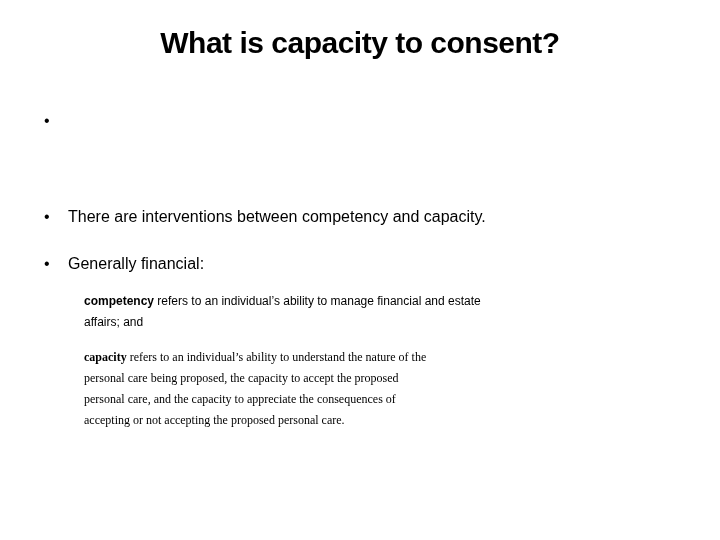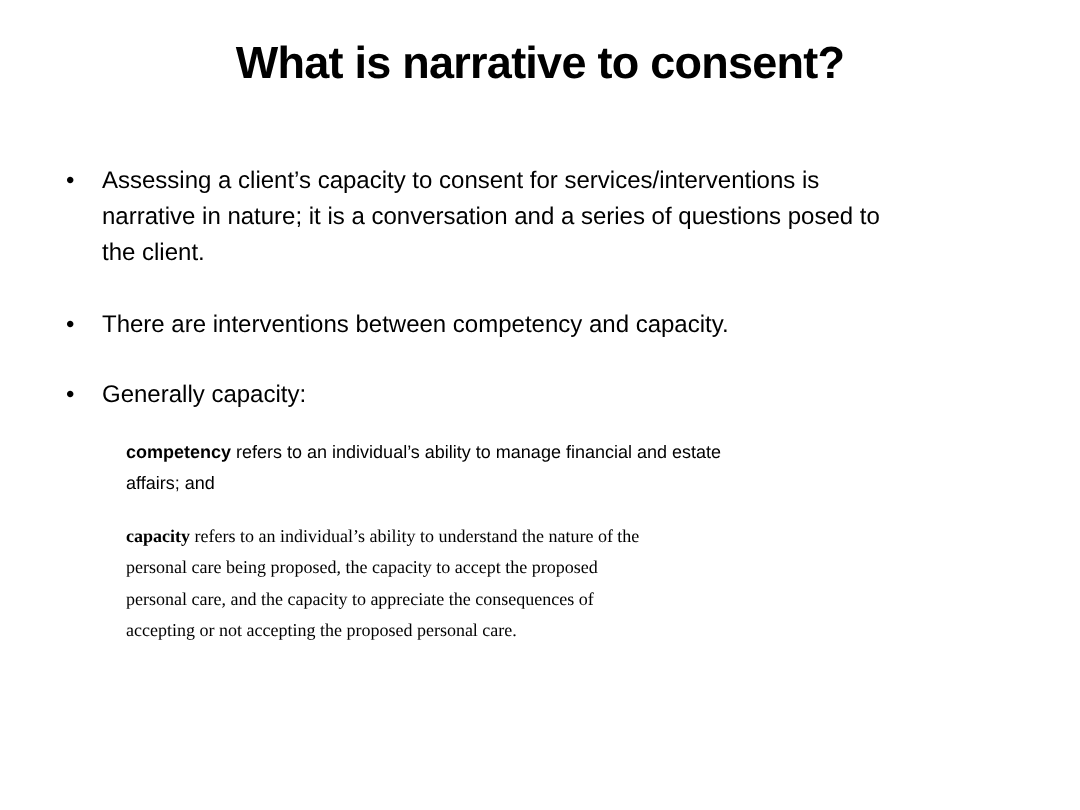--- a/index.html
+++ b/index.html
@@ -57,37 +57,34 @@
   }
   .def b { font-weight: 700; }
   .d1 { top: 291px; }
   .d2 { top: 347px; font-family: Liberation Serif, serif; }
 </style>
 </head>
 <body>
 
 <div class="slide">
 
-  <h1 class="title">What is narrative to consent?</h1>
+  <h1 class="title">What is capacity to consent?</h1>
 
   <div class="bullet b1">
     <span class="dot">•</span>
-    <p class="btext">Assessing a client’s capacity to consent for services/interventions is
-narrative in nature; it is a conversation and a series of questions posed to
-the client.</p>
   </div>
 
   <div class="bullet b2">
     <span class="dot">•</span>
     <p class="btext">There are interventions between competency and capacity.</p>
   </div>
 
   <div class="bullet b3">
     <span class="dot">•</span>
-    <p class="btext">Generally capacity:</p>
+    <p class="btext">Generally financial:</p>
   </div>
 
   <p class="def d1"><b>competency</b><span> refers to an individual’s ability to manage financial and estate
 affairs; and</span></p>
 
   <p class="def d2"><b>capacity</b><span> refers to an individual’s ability to understand the nature of the
 personal care being proposed, the capacity to accept the proposed
 personal care, and the capacity to appreciate the consequences of
 accepting or not accepting the proposed personal care.</span></p>
 

